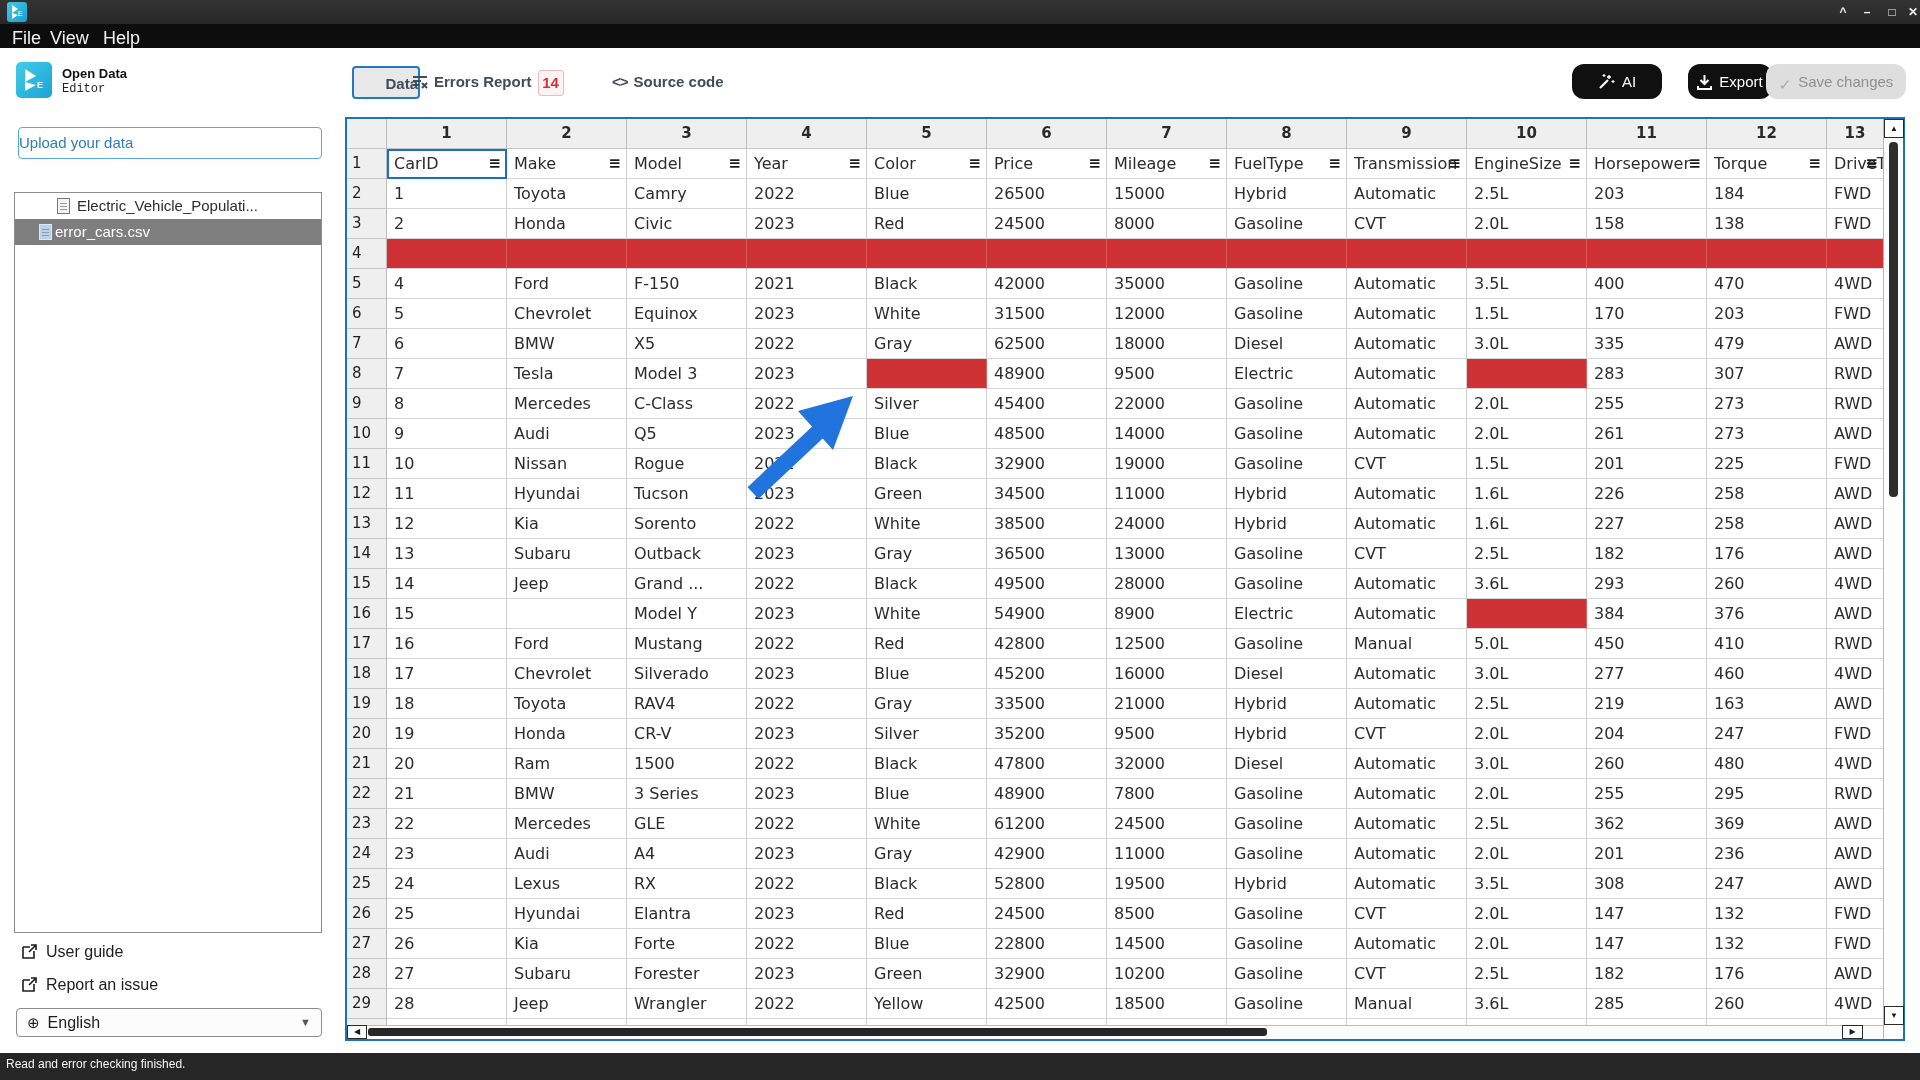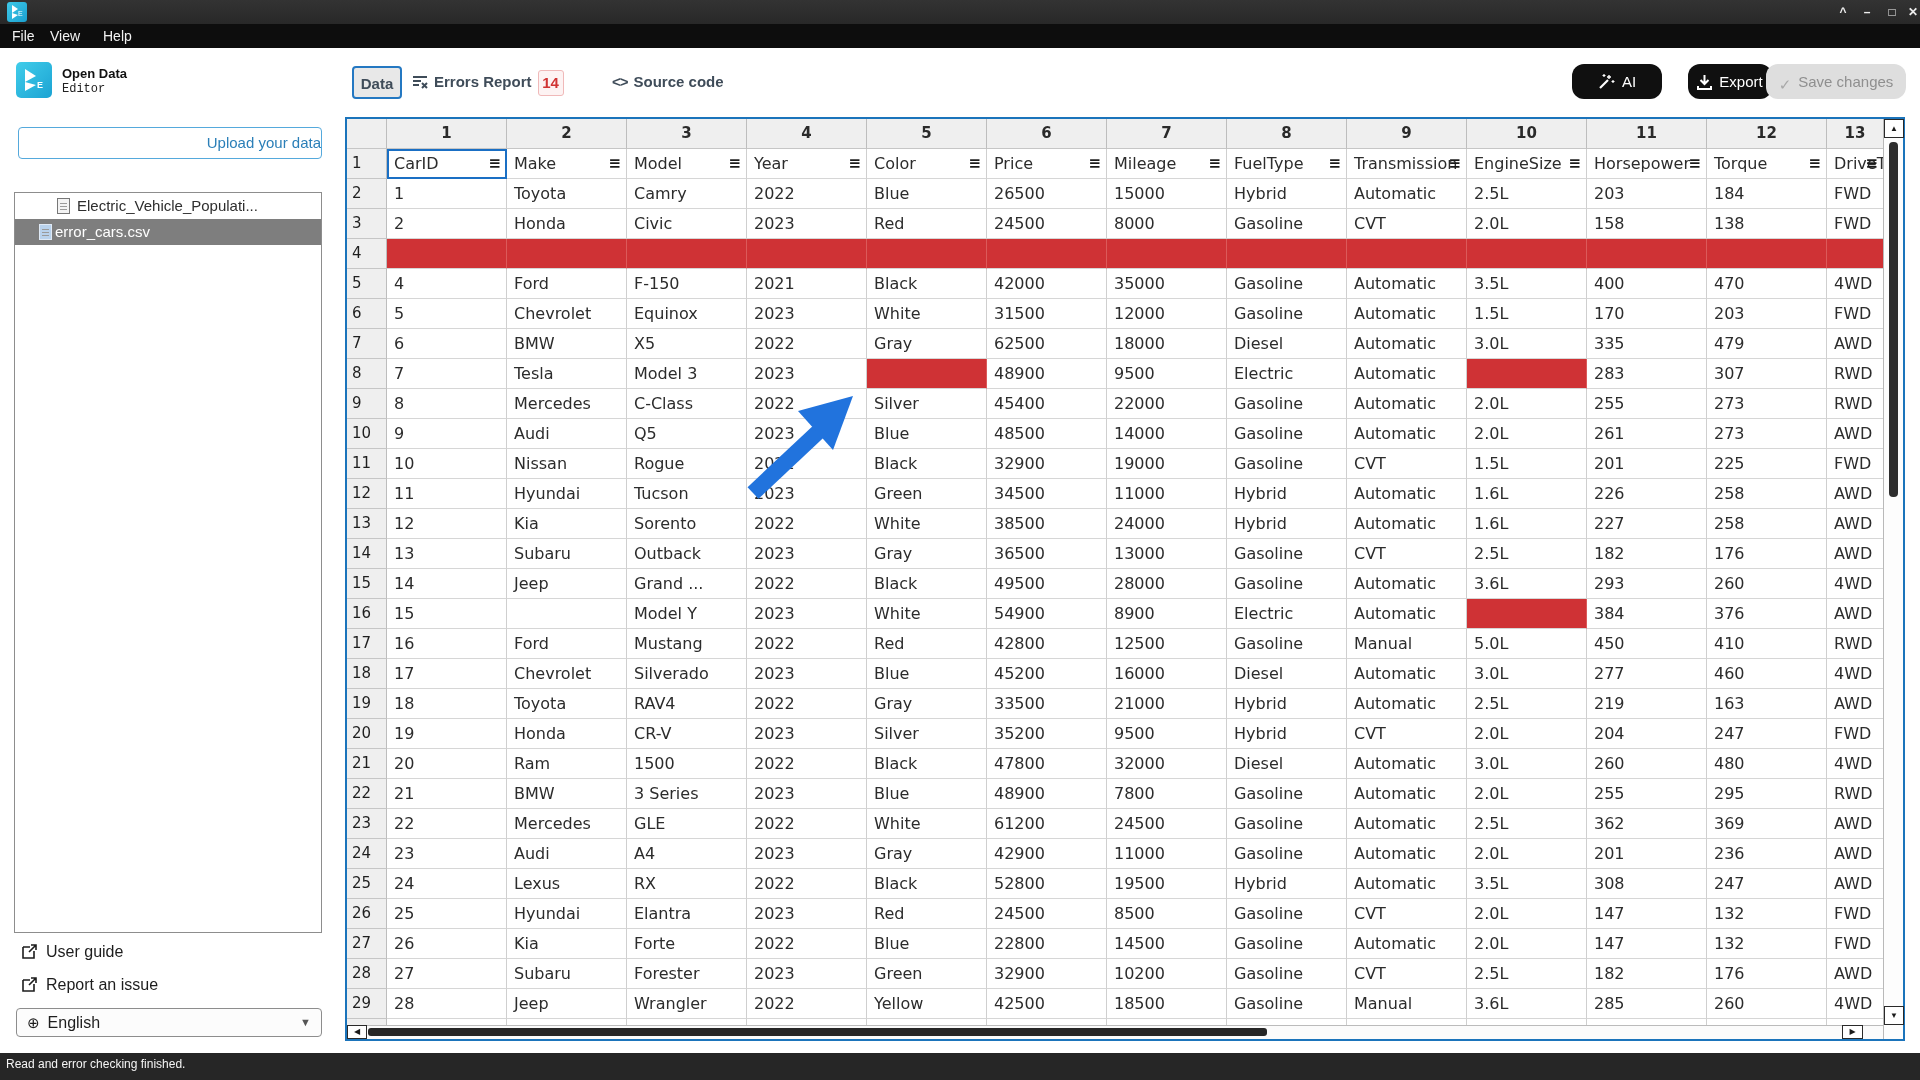--- a/index.html
+++ b/index.html
@@ -10,32 +10,32 @@
   #titlebar { position:absolute; left:0; top:0; width:1920px; height:24px;
     background:linear-gradient(#333,#282828); color:#fff; }
   #titlebar .title { position:absolute; left:0; right:0; top:3px; text-align:center;
     font-size:13px; font-weight:bold; }
   #app-badge { position:absolute; left:7px; top:2px; width:20px; height:20px; border-radius:3px;
     background:linear-gradient(135deg,#3ec8e8,#1ba0cf); }
   #app-badge svg { position:absolute; left:3px; top:3px; }
   .winctl { position:absolute; top:2px; width:22px; height:20px; color:#eee; font-size:12px;
     text-align:center; line-height:20px; font-weight:bold; }
   #menubar { position:absolute; left:0; top:24px; width:1920px; height:24px; background:#0d0d0d; }
-  .menu-item { position:absolute; top:1px; color:#f2f2f2; font-size:14px; padding:3px 8px; }
+  .menu-item { position:absolute; top:1px; color:#f2f2f2; font-size:18px; padding:3px 8px; }
 
   
   #logo-box { position:absolute; left:16px; top:62px; width:36px; height:36px; border-radius:5px;
     background:linear-gradient(135deg,#41cdea,#1ba3d3); }
   #logo-box svg { position:absolute; left:6px; top:6px; }
   #logo-title { position:absolute; left:62px; top:66px; font-size:13px; font-weight:bold; color:#111; }
   #logo-sub { position:absolute; left:62px; top:82px; font-size:12px; color:#222;
     font-family:Liberation Mono, monospace; }
   #upload-btn { position:absolute; left:18px; top:127px; width:304px; height:32px;
     border:1px solid #55a9dc; border-radius:4px; background:#fff; color:#2b7fb8;
-    font-size:15px; text-align:right; line-height:30px; cursor:pointer; }
+    font-size:15px; text-align:left; line-height:30px; cursor:pointer; }
   #filebox { position:absolute; left:14px; top:192px; width:308px; height:741px;
     border:1px solid #8d8d8d; background:#fff; overflow:hidden; }
   .file-item { position:relative; height:26px; line-height:26px; font-size:15px; color:#2e2e2e;
     padding-left:62px; white-space:nowrap; overflow:hidden; }
   .file-item.selected { background:#7e7e7e; color:#fff; padding-left:40px; }
   .file-item .doc-ico { position:absolute; top:5px; width:13px; height:16px;
     border:1px solid #777; background:#f3f3f3;
     background-image:linear-gradient(#9a9a9a,#9a9a9a),linear-gradient(#9a9a9a,#9a9a9a),linear-gradient(#9a9a9a,#9a9a9a);
     background-size:7px 1px; background-position:2px 4px,2px 7px,2px 10px; background-repeat:no-repeat; }
   .file-item:not(.selected) .doc-ico { left:42px; }
@@ -44,22 +44,22 @@
   .ext-ico { display:inline-block; vertical-align:-2px; margin-right:9px; }
   #lang-select { position:absolute; left:16px; top:1008px; width:306px; height:29px;
     border:1px solid #8d8d8d; border-radius:4px; background:#fcfcfc; font-size:16px; color:#1d1d1d;
     line-height:27px; padding-left:10px; cursor:pointer; }
   #lang-select .globe { font-size:15px; margin-right:8px; }
   #lang-select .chev { position:absolute; right:10px; top:0; color:#555; font-size:11px; }
 
   
   .tab { position:absolute; top:66px; height:33px; font-size:15px; font-weight:bold; color:#3f4c59;
     line-height:31px; cursor:pointer; white-space:nowrap; }
-  #tab-data { left:352px; width:50px; background:#e8e8e8; border:2px solid #2478c2;
-    border-radius:4px; text-align:center; }
+  #tab-data { left:352px; width:68px; background:#e8e8e8; border:2px solid #2478c2;
+    border-radius:4px; text-align:right; }
   #tab-errors { left:412px; }
   #tab-errors .badge { display:inline-block; min-width:26px; height:26px; margin-left:6px;
     background:#fdf3f3; border:1px solid #f0b9b9; border-radius:3px; color:#d03434;
     text-align:center; line-height:24px; vertical-align:-1px; }
   #tab-source { left:612px; }
   .tab .ticon { margin-right:6px; vertical-align:-2px; }
   .tab .angle { color:#3f4c59; font-weight:bold; margin-right:6px; letter-spacing:-1px; }
   .tbtn { position:absolute; top:64px; height:35px; border-radius:12px; background:#101010;
     color:#fff; font-size:15px; text-align:center; cursor:pointer; border:none; }
   #btn-ai { left:1572px; width:90px; }

